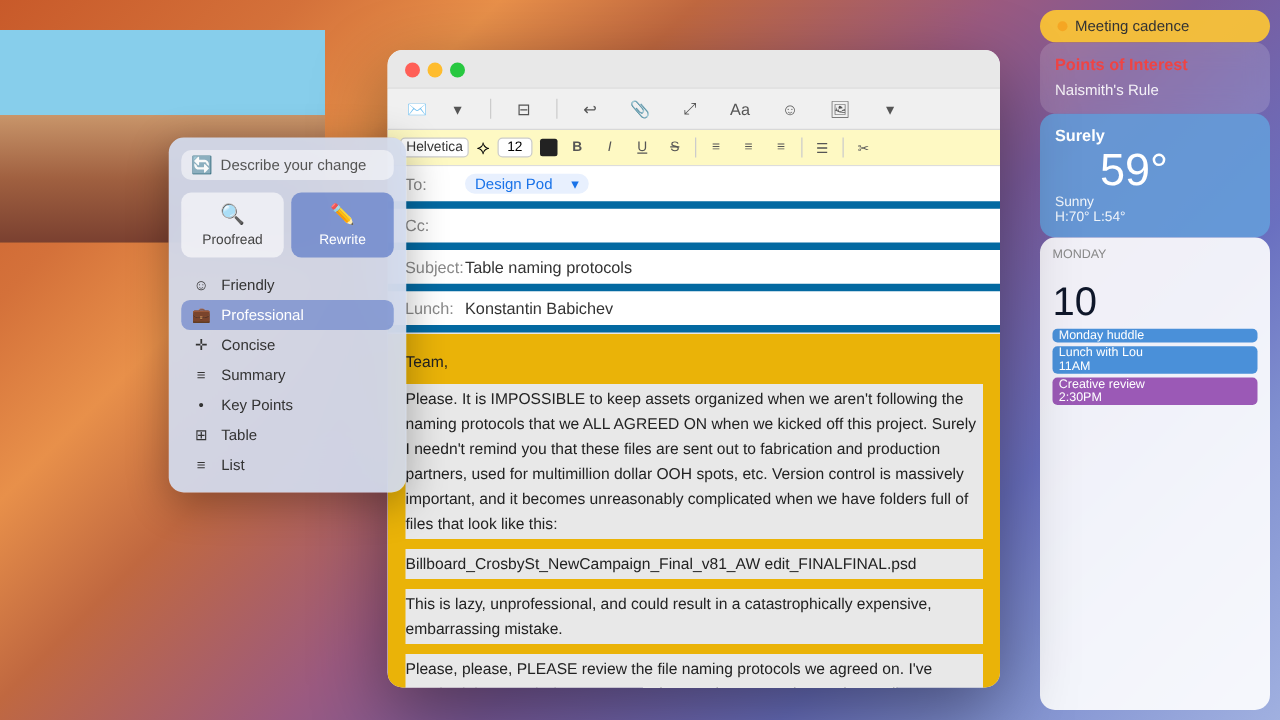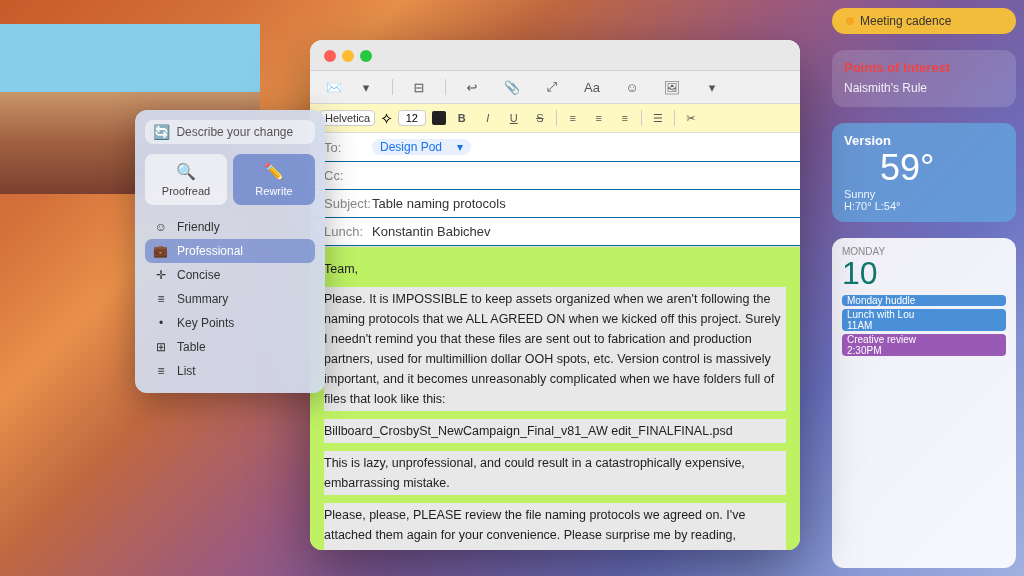--- a/index.html
+++ b/index.html
@@ -46,21 +46,21 @@
     .right-panel {
       position: absolute;
       top: 0;
       right: 0;
       width: 200px;
       height: 576px;
       z-index: 2;
       padding: 8px;
       display: flex;
       flex-direction: column;
-      gap: 16px;
+      gap: 0;
     }
 
     .meeting-banner {
       background: rgba(255,200,50,0.9);
       border-radius: 20px;
       padding: 6px 14px;
       display: flex;
       align-items: center;
       gap: 6px;
       font-size: 12px;
@@ -136,22 +136,23 @@
     .cal-day-label {
       font-size: 10px;
       color: #888;
       text-transform: uppercase;
       font-weight: 500;
     }
 
     .cal-date {
       font-size: 32px;
       font-weight: 200;
-      color: #0f766e;
+      color: #0f172a;
       line-height: 1;
+      margin-top: 16px;
     }
 
     .cal-event {
       background: #4a90d9;
       border-radius: 4px;
       padding: 0 5px;
       font-size: 10px;
       color: white;
       margin-bottom: 3px;
     }
@@ -356,21 +357,21 @@
 
     .mail-fields {
       background: white;
       border-bottom: 1px solid #e0e0e0;
     }
 
     .mail-field {
       display: flex;
       align-items: center;
       padding: 6px 14px;
-      border-bottom: 1px solid #0369a1;
+      border-bottom: 6px solid #0369a1;
       font-size: 13px;
     }
 
     .field-label {
       color: #888;
       width: 48px;
       flex-shrink: 0;
     }
 
     .field-value {
@@ -384,21 +385,21 @@
       gap: 15px;
       background: #e8f0fe;
       border-radius: 10px;
       padding: 1px 8px;
       font-size: 12px;
       color: #1a73e8;
     }
 
     .mail-body {
       flex: 1;
-      background: #bef264;
+      background: #eab308;
       padding: 12px 14px;
       font-size: 12.5px;
       line-height: 1.6;
       color: #222;
       overflow-y: auto;
     }
 
     .mail-body-highlight {
       background: #e8e8e8;
       padding: 2px 0;
@@ -421,21 +422,21 @@
     <div class="meeting-dot"></div>
     <span>Meeting cadence</span>
   </div>
 
   <div class="poi-widget">
     <div class="poi-title">Points of Interest</div>
     <div class="poi-item">Naismith's Rule</div>
   </div>
 
   <div class="weather-widget">
-    <div class="weather-location">Version</div>
+    <div class="weather-location">Surely</div>
     <div class="weather-temp">59°</div>
     <div class="weather-desc">
       <span>Sunny</span>
       <br>
       <span>H:70° L:54°</span>
     </div>
   </div>
 
   <div class="calendar-widget">
     <div class="cal-header">

